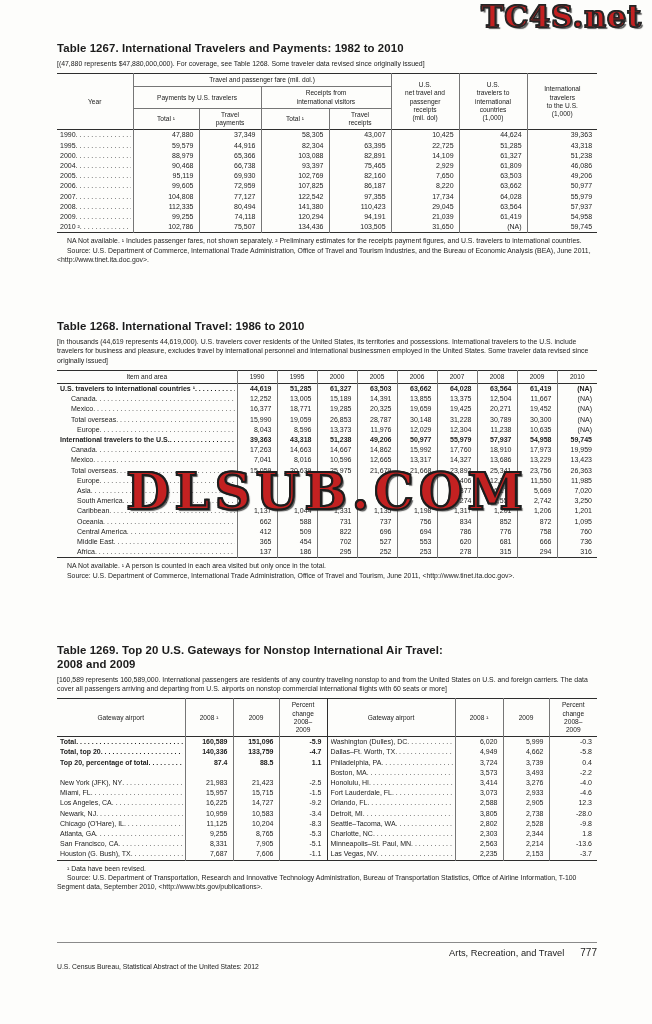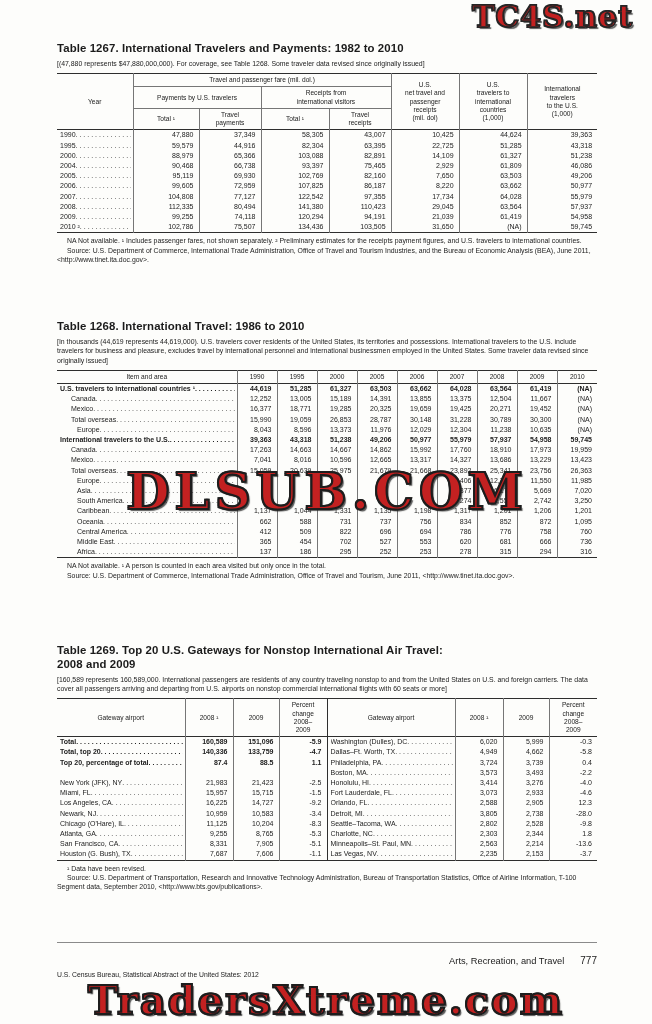--- a/index.html
+++ b/index.html
@@ -30,29 +30,29 @@
   .dots{flex:1 1 auto;overflow:hidden;white-space:nowrap;}
   tr.bold td{font-weight:bold;}
   tr.boldL td:nth-child(-n+4){font-weight:bold;}
   tr.ind1 td:first-child{padding-left:14px;}
   tr.ind2 td:first-child{padding-left:20px;}
   .t1269 td:nth-child(5),.t1269 th.mid{border-left-color:#2e2e2e;}
 
   .notes{margin-top:3px;}
   .note{font-size:6.9px;line-height:1.34;text-indent:10px;margin:0;}
 
-  .footer{position:absolute;left:57px;right:55px;top:942px;border-top:1px solid #8a8a8a;padding-top:12px;}
+  .footer{position:absolute;left:57px;right:55px;top:942px;border-top:1px solid #8a8a8a;padding-top:4px;}
   .footer-line{display:flex;justify-content:flex-end;align-items:baseline;gap:16px;font-size:9.3px;}
   .footer-page{font-weight:normal;font-size:10px;}
   .footer-credit{font-size:6.8px;margin-top:5px;text-align:left;}
 
   .wm{position:absolute;font-family:"DejaVu Serif",serif;font-weight:bold;color:#c32121;
       -webkit-text-stroke:1.5px #262626;white-space:nowrap;z-index:5;line-height:1;
       text-shadow:-1px -1px 0 #262626,1px -1px 0 #262626,-1px 1px 0 #262626,2px 2px 1px rgba(35,35,35,0.75);}
-  .wm-top{top:2px;right:19px;font-size:30px;letter-spacing:1px;}
+  .wm-top{top:2px;right:10px;font-size:30px;letter-spacing:1px;}
   .wm-mid{top:147px;left:50%;transform:translateX(-50%);font-size:50px;letter-spacing:5px;-webkit-text-stroke:2px #1d1d1d;}
   .wm-bottom{bottom:4px;left:50%;transform:translateX(-50%);font-size:40px;letter-spacing:2px;-webkit-text-stroke:2px #1d1d1d;}
 </style>
 </head>
 <body>
 
 <div class="page">
 
   <div class="wm wm-top">TC4S.net</div>
 
@@ -877,15 +877,14 @@
   </div>
 
   <div class="footer">
     <div class="footer-line">
       <span class="footer-chapter">Arts, Recreation, and Travel</span>
       <span class="footer-page">777</span>
     </div>
     <div class="footer-credit">U.S. Census Bureau, Statistical Abstract of the United States: 2012</div>
   </div>
 
-  <div class="wm wm-bottom">TradersXtreme.com</div>
 
 </div>
 
 </body></html>

